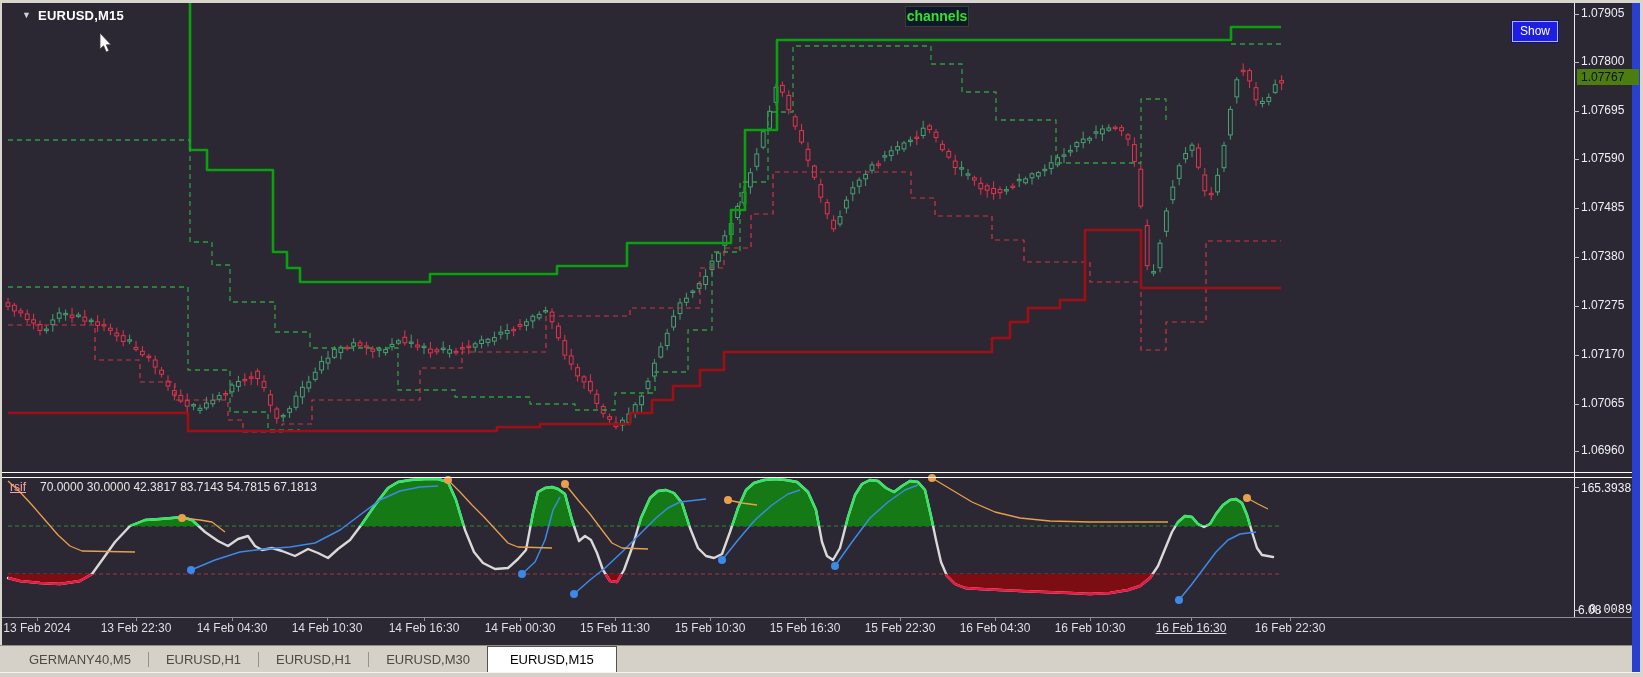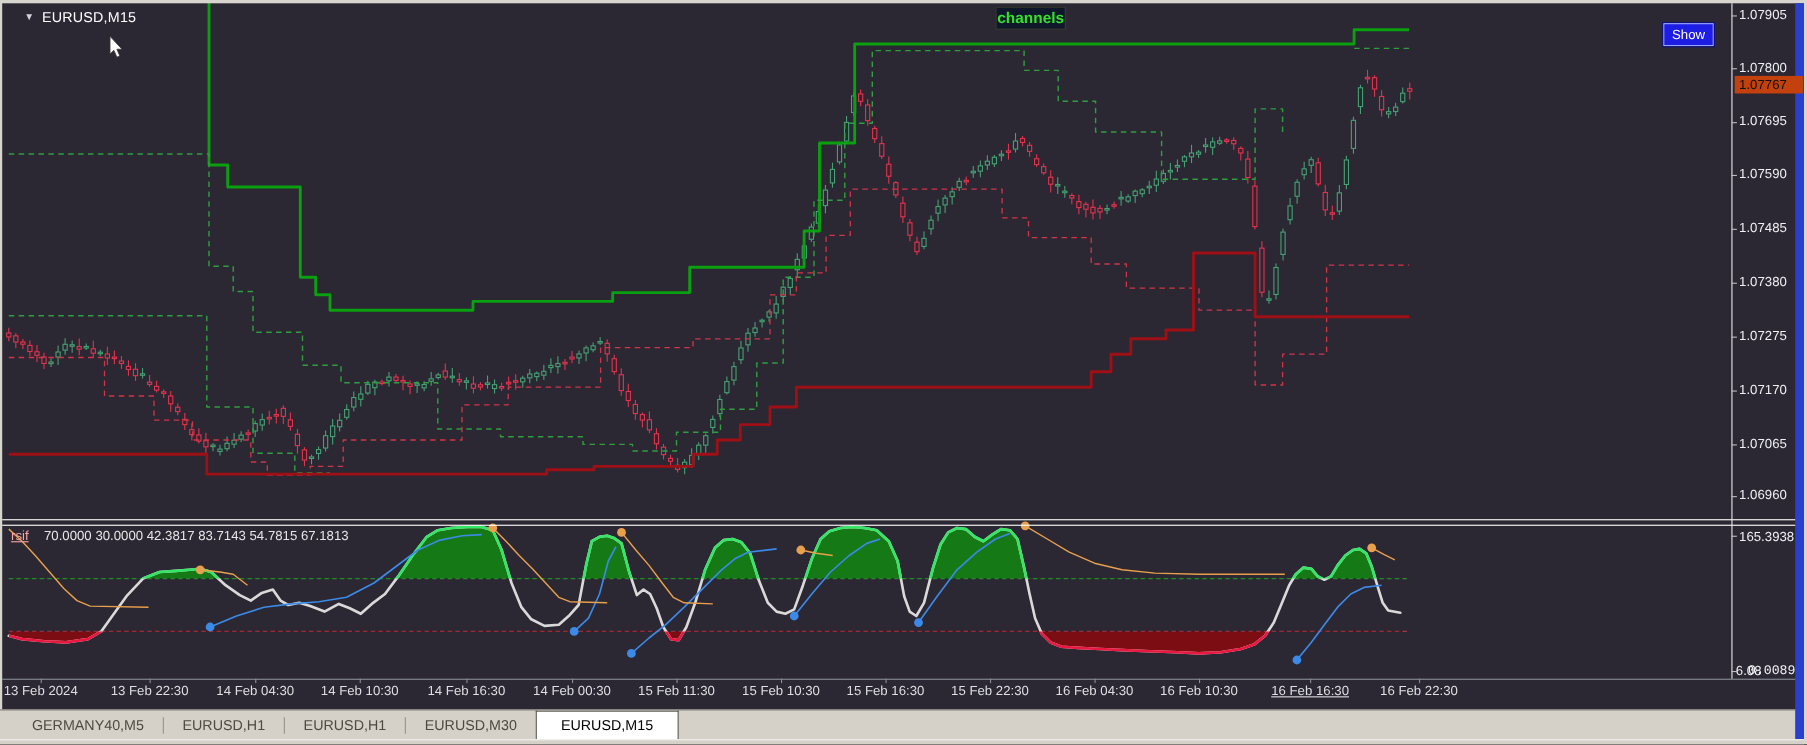--- a/index.html
+++ b/index.html
@@ -9,29 +9,29 @@
   #cv{position:absolute;left:0;top:0;pointer-events:none;}
   .f-top{left:0;top:0;width:1643px;height:3px;background:#d8d5cf;}
   .f-left{left:0;top:0;width:2px;height:645px;background:#d8d5cf;}
   .f-blue{left:1632px;top:3px;width:8px;height:669px;background:#2940cf;}
   .f-redge{left:1640px;top:0;width:3px;height:677px;background:#d8d5cf;}
   .sep{background:#ffffff;}
   .sep-h1{left:2px;top:472px;width:1630px;height:1px;}
   .sep-h2{left:2px;top:477px;width:1630px;height:1px;}
   .sep-t{left:2px;top:617px;width:1630px;height:1px;background:#8a8e97;}
   .sep-v{left:1574px;top:3px;width:1px;height:614px;background:#e9e9ec;}
-  .symbol{left:22px;top:8px;color:#ffffff;font-size:13px;font-weight:normal;letter-spacing:.2px;}
+  .symbol{left:22px;top:8px;color:#ffffff;font-size:13px;font-weight:bold;letter-spacing:.2px;}
   .symbol .tri{display:inline-block;color:#cfd2d6;font-size:9px;vertical-align:2px;margin-right:7px;}
   .chan-tag{left:905px;top:6px;width:62px;height:19px;background:#0f172a;border:1px solid #3c3c31;
             color:#35e22a;font-size:14px;font-weight:bold;text-align:center;line-height:19px;}
   .show-btn{left:1512px;top:21px;width:44px;height:19px;background:#1d1de4;border:1px solid #a8b6ff;
             outline:1px solid #10107e;color:#ffffff;font-size:12px;text-align:center;line-height:19px;cursor:pointer;}
   .px-label{position:absolute;left:1581px;color:#eef0f3;font-size:12px;white-space:nowrap;}
   .px-tick{position:absolute;left:1574px;width:5px;height:1px;background:#b9bdc5;}
-  .cur-tag{left:1577px;top:69px;width:58px;height:16px;background:#c2410c;color:#101010;
+  .cur-tag{left:1577px;top:69px;width:58px;height:16px;background:#4d7c0f;color:#101010;
            font-size:12px;line-height:16px;padding-left:4px;}
   .ind-head{left:10px;top:480px;color:#e6e6e6;font-size:12px;white-space:nowrap;}
   .ind-head .nm{margin-right:14px;color:#fca5a5;text-decoration:underline;}
   .ind-max{left:1581px;top:481px;color:#eef0f3;font-size:12px;}
   .minA{left:1578px;top:603px;color:#eef0f3;font-size:12px;}
   .minB{left:1589px;top:603px;color:#eef0f3;font-size:12px;font-family:Liberation Mono, monospace;}
   .t-label{position:absolute;top:621px;transform:translateX(-50%);color:#dddfe2;font-size:12px;white-space:nowrap;}
   .t-tick{position:absolute;top:617px;width:1px;height:4px;background:#8a8e97;}
   .tabbar{left:0;top:645px;width:1632px;height:27px;background:#d5d1c9;border-top:1px solid #918d85;
           display:flex;align-items:center;}

